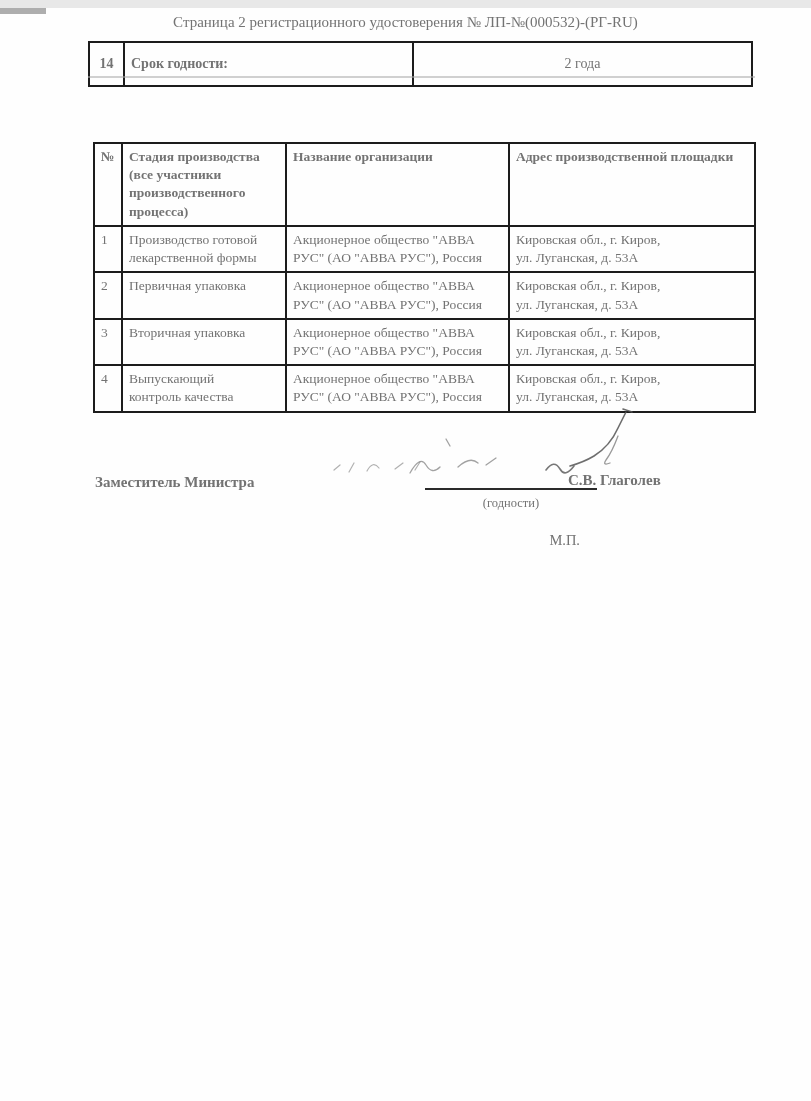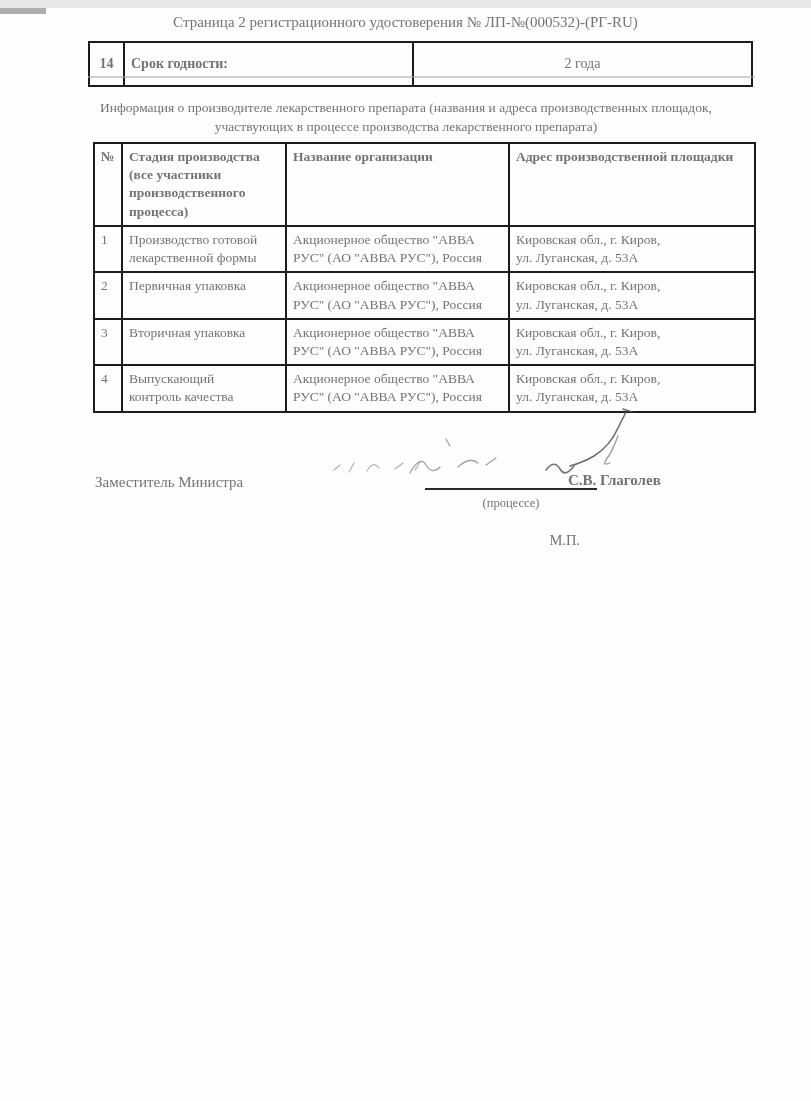--- a/index.html
+++ b/index.html
@@ -82,21 +82,21 @@
   .table2 thead tr { height: 78px; }
   .table2 tbody tr { height: 45px; }
   .table2 .col-num  { width: 28px; }
   .table2 .col-stage{ width: 164px; }
   .table2 .col-org  { width: 223px; }
   .table2 .col-addr { width: 246px; }
   
   .sig-title {
     position: absolute;
     left: 95px; top: 466px;
-    font-weight: normal;
+    font-weight: bold;
     font-size: 15px;
   }
   .sig-name {
     position: absolute;
     left: 568px; top: 464px;
     font-weight: bold;
     font-size: 15px;
     font-family: Liberation Serif, serif;
   }
   .sig-line {
@@ -138,22 +138,20 @@
         <tr>
       <td class="cell-num">14</td>
       <td class="cell-label">Срок годности:</td>
       <td class="cell-value">2 года</td>
     </tr>
   </tbody>
     </table>
 
   <div class="artifact-line"></div>
 
-  <p class="intro">Информация о производителе лекарственного препарата (названия и адреса производственных площадок,
-участвующих в процессе производства лекарственного препарата)</p>
 
   <table class="table2">
     <colgroup>
       <col class="col-num">
         <col class="col-stage">
         <col class="col-org">
         <col class="col-addr">
     </colgroup>
     <thead>
       <tr>
@@ -210,16 +208,16 @@
       <path d="M92,73 q10,-18 16,-8 t14,2 m6,-28 l4,7 m8,21 q12,-11 20,-4 m8,2 l10,-7" stroke-width="1.3" opacity="0.55"></path>
       <path d="M228,70 q8,-11 14,-1 q5,9 14,-3" stroke-width="1.6" opacity="0.8"></path>
       <path d="M252,66 q14,-4 24,-10 q16,-10 24,-28 l8,-16 m-3,-3 l9,3" stroke-width="1.6" opacity="0.85"></path>
       <path d="M300,36 q-6,16 -12,24 q-4,6 4,3" stroke-width="1.3" opacity="0.6"></path>
     </g>
   </svg>
 
   <div class="sig-title">Заместитель Министра</div>
   <div class="sig-line"></div>
   <div class="sig-name">С.В. Глаголев</div>
-  <div class="sig-caption">(процессе)</div>
+  <div class="sig-caption">(годности)</div>
   <div class="stamp">М.П.</div>
 
 </div>
 
 </body></html>

